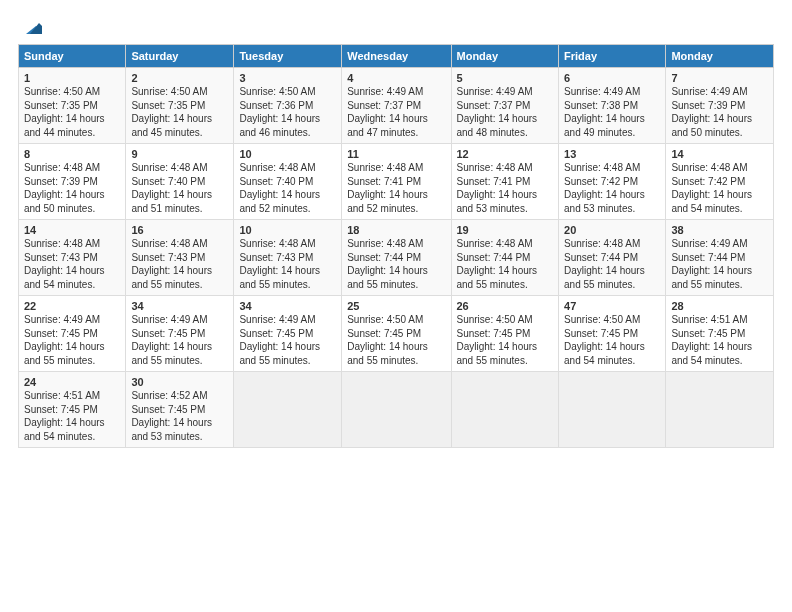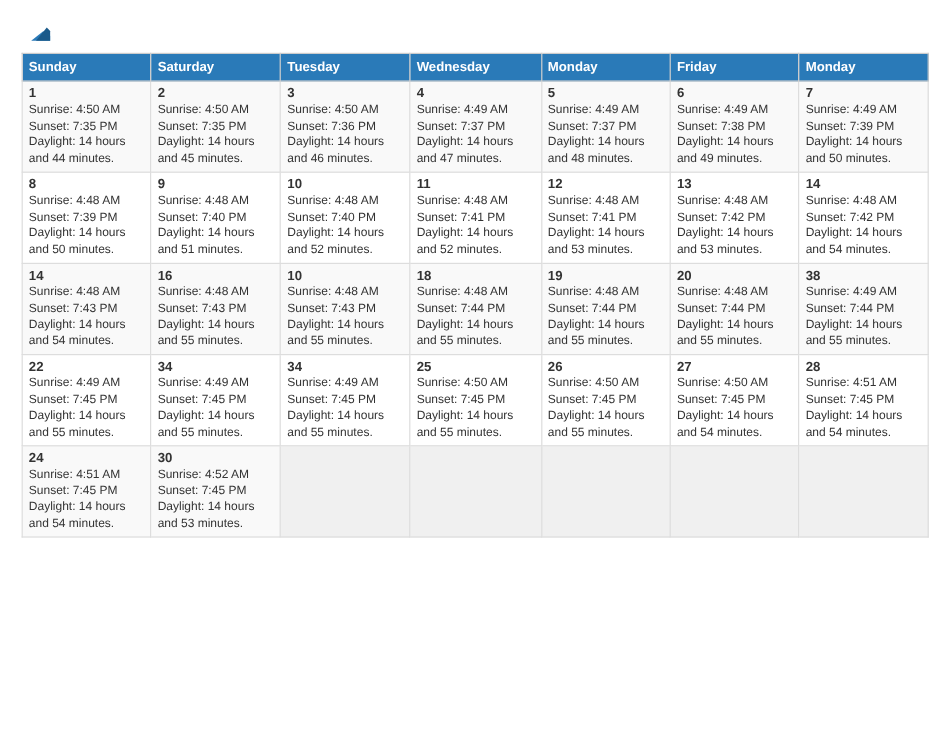--- a/index.html
+++ b/index.html
@@ -165,21 +165,21 @@
           <td><span class="day-num">19</span><span class="day-info">Sunrise: 4:48 AM<br>Sunset: 7:44 PM<br>Daylight: 14 hours and 55 minutes.</span></td>
           <td><span class="day-num">20</span><span class="day-info">Sunrise: 4:48 AM<br>Sunset: 7:44 PM<br>Daylight: 14 hours and 55 minutes.</span></td>
           <td><span class="day-num">38</span><span class="day-info">Sunrise: 4:49 AM<br>Sunset: 7:44 PM<br>Daylight: 14 hours and 55 minutes.</span></td>
         </tr>
         <tr>
           <td><span class="day-num">22</span><span class="day-info">Sunrise: 4:49 AM<br>Sunset: 7:45 PM<br>Daylight: 14 hours and 55 minutes.</span></td>
           <td><span class="day-num">34</span><span class="day-info">Sunrise: 4:49 AM<br>Sunset: 7:45 PM<br>Daylight: 14 hours and 55 minutes.</span></td>
           <td><span class="day-num">34</span><span class="day-info">Sunrise: 4:49 AM<br>Sunset: 7:45 PM<br>Daylight: 14 hours and 55 minutes.</span></td>
           <td><span class="day-num">25</span><span class="day-info">Sunrise: 4:50 AM<br>Sunset: 7:45 PM<br>Daylight: 14 hours and 55 minutes.</span></td>
           <td><span class="day-num">26</span><span class="day-info">Sunrise: 4:50 AM<br>Sunset: 7:45 PM<br>Daylight: 14 hours and 55 minutes.</span></td>
-          <td><span class="day-num">27</span><span class="day-info">Sunrise: 4:50 AM<br>Sunset: 7:45 PM<br>Daylight: 14 hours and 54 minutes.</span></td>
+          <td><span class="day-num">47</span><span class="day-info">Sunrise: 4:50 AM<br>Sunset: 7:45 PM<br>Daylight: 14 hours and 54 minutes.</span></td>
           <td><span class="day-num">28</span><span class="day-info">Sunrise: 4:51 AM<br>Sunset: 7:45 PM<br>Daylight: 14 hours and 54 minutes.</span></td>
         </tr>
         <tr>
           <td><span class="day-num">24</span><span class="day-info">Sunrise: 4:51 AM<br>Sunset: 7:45 PM<br>Daylight: 14 hours and 54 minutes.</span></td>
           <td><span class="day-num">30</span><span class="day-info">Sunrise: 4:52 AM<br>Sunset: 7:45 PM<br>Daylight: 14 hours and 53 minutes.</span></td>
           <td class="empty-cell"></td>
           <td class="empty-cell"></td>
           <td class="empty-cell"></td>
           <td class="empty-cell"></td>
           <td class="empty-cell"></td>

